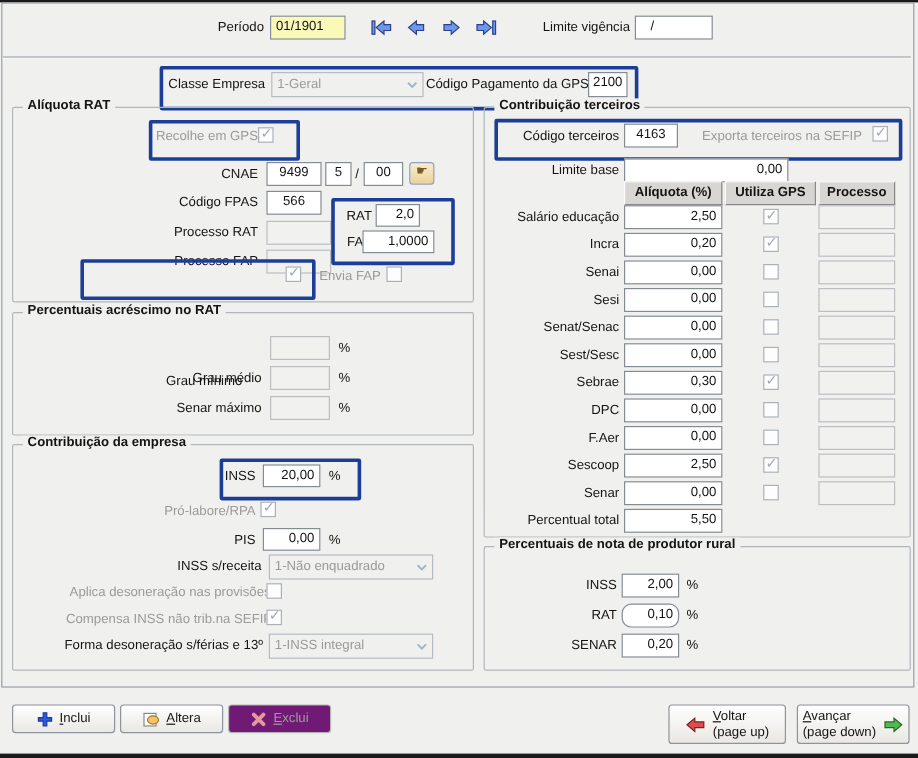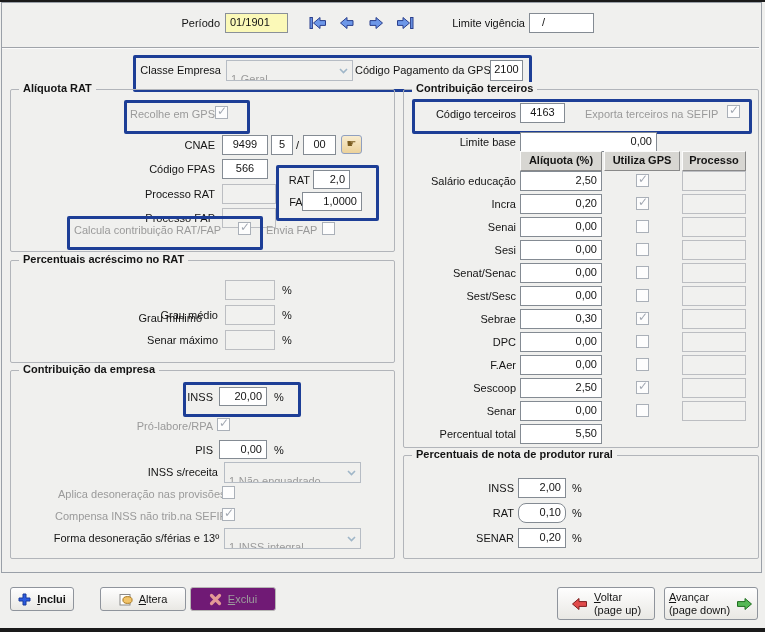--- a/index.html
+++ b/index.html
@@ -16,21 +16,21 @@
   .right{text-align:right;}
   .center{text-align:center;padding:0;}
   .fdis{background:#f1f1ef;border-color:#bcbec2;}
   .yellow{background:#fbf9b8;border-color:#8a9099;}
   .cb{position:absolute;width:13px;height:13px;background:#fdfdfd;border:1px solid #aab0b8;box-sizing:border-box;}
   .cb.checked::after{content:"✓";position:absolute;left:1px;top:-3px;font-size:12px;font-weight:bold;color:#a2a8b2;}
   .hl{position:absolute;border:3px solid #1d3e96;border-radius:2px;}
   .gbox{position:absolute;border:1px solid #b2b5ba;border-radius:2px;}
   .gtitle{position:absolute;top:-8px;left:8px;background:#f0f0ee;padding:0 4px;font-weight:bold;white-space:nowrap;}
   .combo{position:absolute;background:#f0f0ee;border:1px solid #b6bcc4;box-sizing:border-box;color:#9a9a9a;
-         line-height:18px;padding:9px 18px 0 4px;white-space:nowrap;overflow:hidden;}
+         line-height:18px;padding:0 18px 0 4px;white-space:nowrap;overflow:hidden;}
   .chev{position:absolute;right:4px;top:7px;line-height:0;}
   .hdr{position:absolute;background:#d7d6d2;border:1px solid;border-color:#fbfbfb #898989 #898989 #fbfbfb;
        box-sizing:border-box;font-weight:bold;text-align:center;line-height:17px;}
   .navbtn{position:absolute;width:24px;height:20px;display:flex;align-items:center;justify-content:center;}
   .lookup{position:absolute;width:21px;height:19px;background:linear-gradient(#f8ecd0,#ecd29a);
           border:1px solid #90a0c0;border-radius:3px;box-sizing:border-box;text-align:center;
           line-height:15px;font-size:11px;color:#7a5c20;}
   .btn{position:absolute;background:linear-gradient(#fefefe,#e9e8e4);border:1px solid #8f949c;border-radius:3px;
        box-sizing:border-box;display:flex;align-items:center;justify-content:center;gap:6px;cursor:default;}
   .btn.bdis{background:#701a75;color:#9d9d9d;border-color:#b6b6b4;}
@@ -120,21 +120,20 @@
   <div class="lbl" style="left:135px;top:212px;width:80px;">Processo FAP</div>
   <div class="field fdis" style="left:222px;top:208px;width:54px;height:20px;"></div>
 
   <div class="hl" style="left:276px;top:165px;width:97px;height:50px;"></div>
   <div class="lbl" style="left:282px;top:174px;width:28px;">RAT</div>
   <div class="field right" style="left:313px;top:170px;width:37px;height:19px;">2,0</div>
   <div class="lbl" style="left:282px;top:196px;width:28px;">FAP</div>
   <div class="field right" style="left:302px;top:192px;width:60px;height:19px;">1,0000</div>
 
   <div class="hl" style="left:67px;top:216px;width:190px;height:28px;"></div>
-  <div class="lbl ll dis" style="left:74px;top:224px;width:160px;">Calcula contribuição RAT/FAP</div>
   <div class="cb checked" style="left:238px;top:222px;"></div>
   <div class="lbl ll dis" style="left:266px;top:224px;width:54px;">Envia FAP</div>
   <div class="cb" style="left:322px;top:222px;"></div>
 
   <div class="gbox" style="left:10px;top:260px;width:383px;height:101px;">
     <span class="gtitle">Percentuais acréscimo no RAT</span>
   </div>
   <div class="lbl" style="left:102px;top:284px;width:100px;margin-top:28px;">Grau mínimo</div>
   <div class="field fdis" style="left:225px;top:280px;width:50px;height:20px;"></div>
   <div class="lbl ll" style="left:282px;top:284px;width:14px;">%</div>
@@ -262,21 +261,21 @@
   <div class="lbl" style="left:418px;top:482px;width:96px;">INSS</div>
   <div class="field right" style="left:518px;top:478px;width:48px;height:20px;">2,00</div>
   <div class="lbl ll" style="left:572px;top:482px;width:14px;">%</div>
   <div class="lbl" style="left:418px;top:507px;width:96px;">RAT</div>
   <div class="field right" style="left:518px;top:503px;width:48px;height:20px;border-radius:8px;">0,10</div>
   <div class="lbl ll" style="left:572px;top:507px;width:14px;">%</div>
   <div class="lbl" style="left:418px;top:532px;width:96px;">SENAR</div>
   <div class="field right" style="left:518px;top:528px;width:48px;height:20px;">0,20</div>
   <div class="lbl ll" style="left:572px;top:532px;width:14px;">%</div>
 
-  <div class="btn" style="left:10px;top:587px;width:64px;height:24px;font-weight:bold;">
+  <div class="btn" style="left:10px;top:587px;width:86px;height:24px;">
     <span class="ic"><svg width="13" height="13" viewBox="0 0 13 13">
           <path d="M5 1 H8 V5 H12 V8 H8 V12 H5 V8 H1 V5 H5 Z" fill="#2b5be0" stroke="#1a3a9a"></path>
         </svg></span>
     <span class="ul">Inclui</span>
   </div>
   <div class="btn" style="left:100px;top:587px;width:86px;height:24px;">
     <span class="ic"><svg width="14" height="13" viewBox="0 0 14 13">
           <rect x="1" y="1.5" width="10" height="10.5" fill="#ffffff" stroke="#8a8a8a"></rect>
           <ellipse cx="8.5" cy="7" rx="4.6" ry="3.4" fill="#f2c46a" stroke="#a87820"></ellipse>
         </svg></span>

